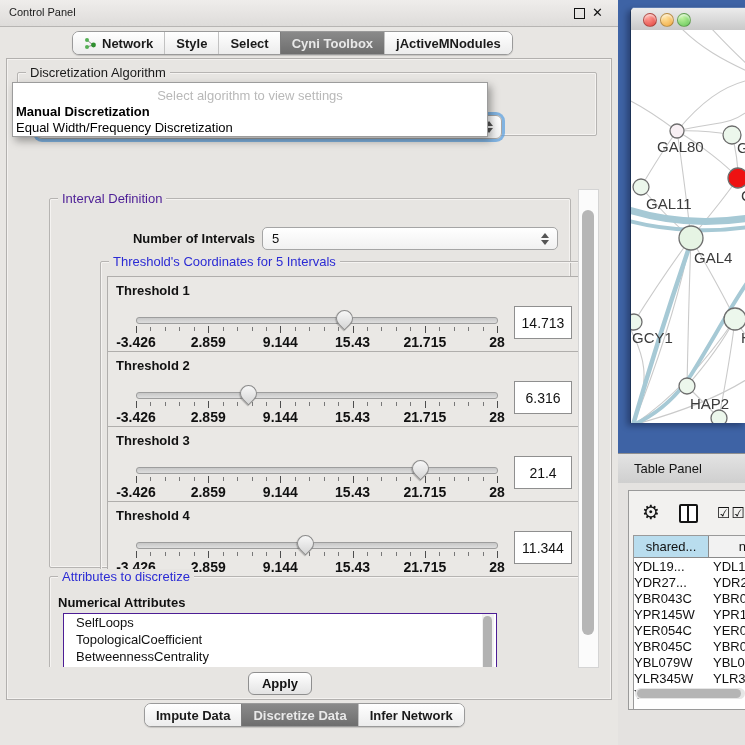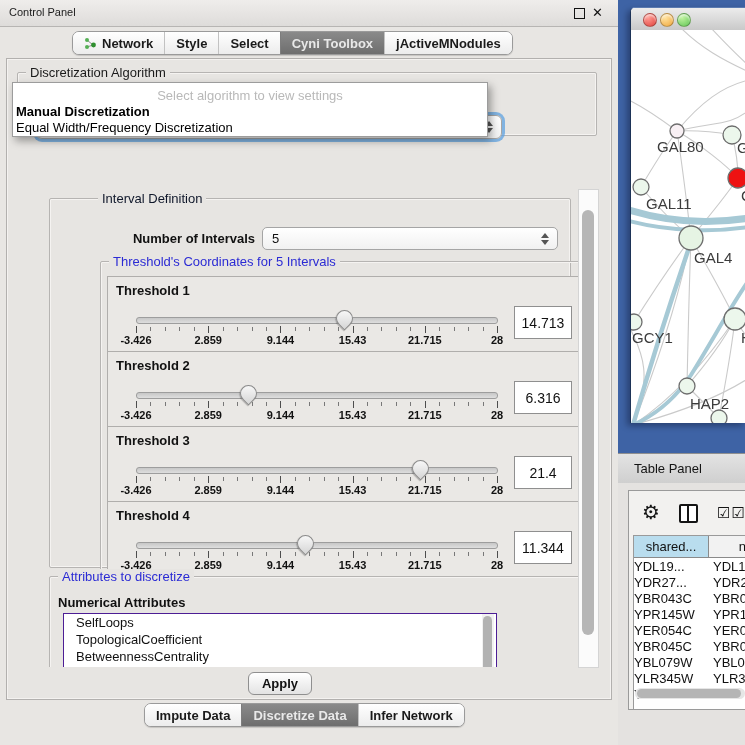--- a/index.html
+++ b/index.html
@@ -20,21 +20,21 @@
      color:#1a1a1a;background:linear-gradient(#ffffff,#ececec);border-left:1px solid #c2c2c2;white-space:nowrap;}
   .tabbar .tab:first-child{border-left:none;}
   .tabbar .tab.sel{background:linear-gradient(#8a8a8a,#6e6e6e);color:#e9e9e9;border-left-color:#7d7d7d;}
   .top-tabs{left:72px;top:31px;}
   .bottom-tabs{left:144px;top:703px;}
   
   .cp-body{position:absolute;left:6px;top:58px;width:604px;height:640px;background:#e7e5e2;
      border:1px solid #b2b0ae;box-shadow:inset 0 0 0 1px #f4f2f0;}
   .group{position:absolute;border:1px solid #b6b4b2;box-shadow:inset 0 0 0 1px #f5f3f1;border-radius:2px;}
   .legend{position:absolute;top:-8px;left:8px;background:#e7e5e2;padding:0 4px;font-size:13px;color:#1a1a1a;}
-  .legend.green{color:#0f172a;margin-left:40px;}
+  .legend.green{color:#4c1d95;}
   .legend.blue{color:#2b2bd4;}
   
   .combo{position:absolute;background:linear-gradient(#ffffff,#f1f1f1);border:1px solid #a5a5a5;
      border-radius:5px;font-size:13px;color:#111;display:flex;align-items:center;}
   .combo .cval{padding-left:9px;flex:1;white-space:nowrap;overflow:hidden;}
   .arrows{width:9px;margin-right:8px;display:flex;flex-direction:column;align-items:center;gap:2px;}
   .arrows i{width:0;height:0;border-left:4px solid transparent;border-right:4px solid transparent;}
   .arrows i.up{border-bottom:5px solid #555;}
   .arrows i.dn{border-top:5px solid #555;}
   
@@ -61,21 +61,21 @@
   .tbox .tlabel{position:absolute;left:8px;top:6px;font-size:13px;font-weight:bold;color:#111;}
   .track{position:absolute;left:28px;top:40px;width:360px;height:5px;border:1px solid #9d9d9d;
      border-radius:3px;background:linear-gradient(#c7c7c7,#dedede);}
   .thumb{position:absolute;top:33px;width:15px;height:15px;background:linear-gradient(135deg,#fdfdfd,#d5d5d5);
      border:1px solid #8a8a8a;border-radius:50% 50% 0 50%;transform:rotate(45deg);box-shadow:0 1px 1px rgba(0,0,0,.25);}
   .tick-minor{position:absolute;left:28px;top:50px;width:362px;height:4px;
      background-image:repeating-linear-gradient(to right,#787878 0 1px,transparent 1px 14.44px);}
   .tick-major{position:absolute;left:28px;top:49px;width:362px;height:7px;
      background-image:repeating-linear-gradient(to right,#4d4d4d 0 1px,transparent 1px 72.2px);}
   .ticklabels{position:absolute;left:28px;top:57px;width:361px;height:13px;}
-  .ticklabels span{position:absolute;transform:translateX(-50%);font-size:11px;font-weight:600;color:#111;white-space:nowrap;}
+  .ticklabels span{position:absolute;transform:translateX(-50%);font-size:14px;font-weight:600;color:#111;white-space:nowrap;}
   .vbox{position:absolute;left:406px;top:29px;width:56px;height:31px;background:#fff;border:1px solid #8f8f8f;
      display:flex;align-items:center;justify-content:center;font-size:14px;color:#111;}
   
   .g-attrs{left:36px;top:388px;width:531px;height:120px;}
   .attr-header{position:absolute;left:8px;top:18px;font-size:13px;font-weight:bold;color:#111;}
   .attr-list{position:absolute;left:13px;top:36px;width:432px;height:84px;background:#fff;border:1px solid #4c1d95;
      overflow:hidden;}
   .attr-list .li{padding:1px 0 1px 12px;font-size:13px;color:#111;white-space:nowrap;}
   .alist-sb{position:absolute;right:1px;top:1px;width:12px;height:82px;background:#f1f1f1;}
   .alist-sb i{position:absolute;left:1px;top:2px;width:9px;height:58px;background:#b2b2b2;border-radius:5px;}

